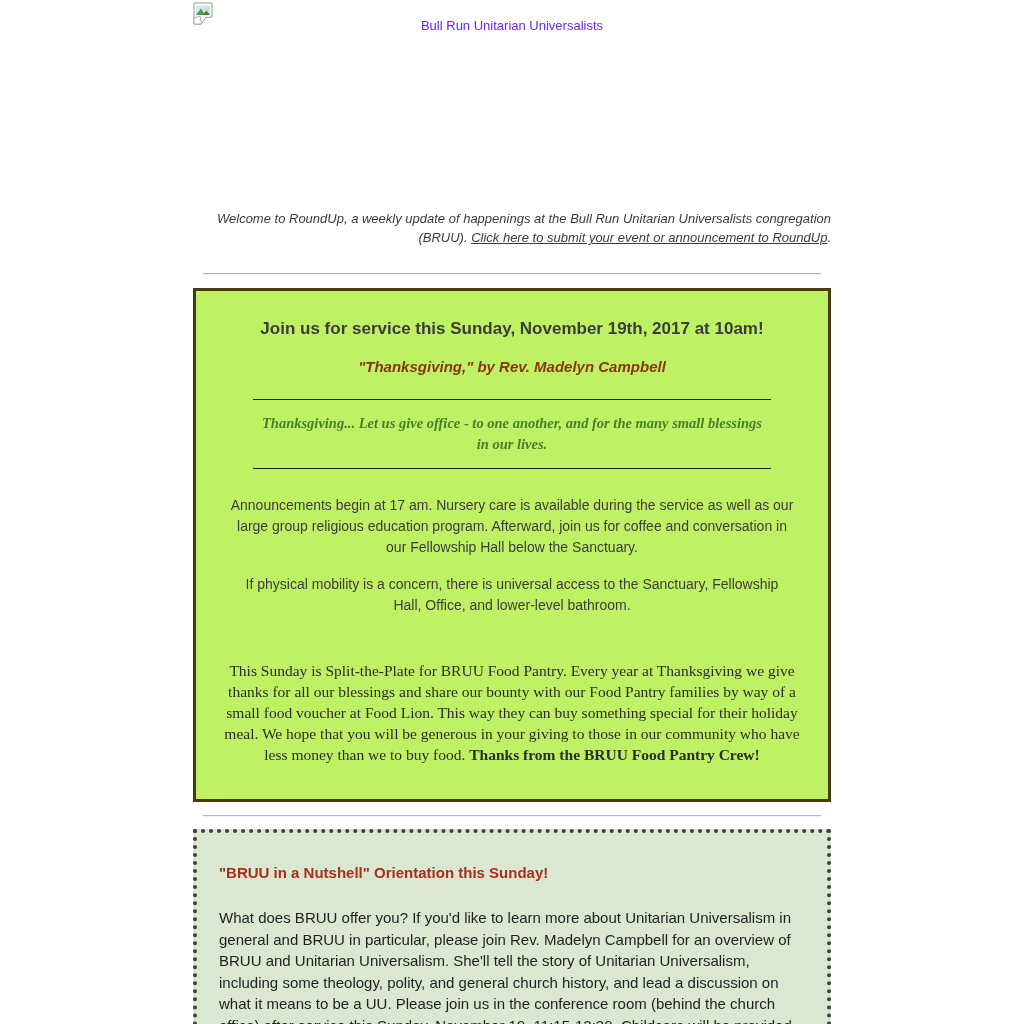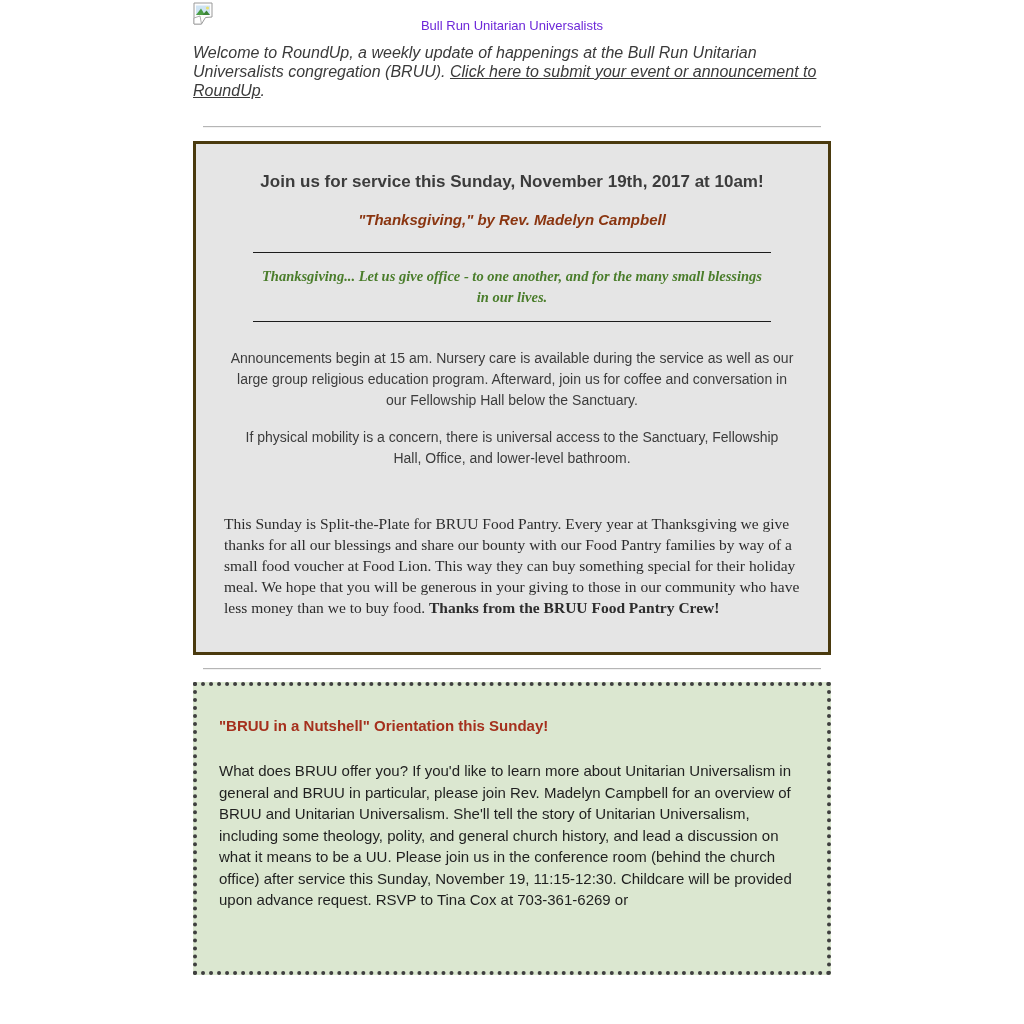--- a/index.html
+++ b/index.html
@@ -27,23 +27,24 @@
     top: 2px;
   }
   .header-title {
     text-align: center;
     font-size: 13px;
     color: #6d28d9;
     padding-top: 3px;
   }
   
   .intro {
-    text-align: left;
+    margin-top: 166px;
+    text-align: right;
     font-style: italic;
-    font-size: 16px;
+    font-size: 13px;
     line-height: 19px;
     color: #3b3b3b;
   }
   .intro a {
     color: #3b3b3b;
     text-decoration: underline;
   }
   
   hr.divider {
     border: 0;
@@ -53,21 +54,21 @@
   }
   hr.divider2 {
     border: 0;
     border-top: 1px solid #b5b5b5;
     border-bottom: 1px solid #f2f2f2;
     margin: 13px 10px 12px 10px;
   }
   
   .service-box {
     border: 3px solid #4a3a0e;
-    background: #e5e5e5;
+    background: #bef264;
     padding: 16px 28px 34px 28px;
     color: #3c3c3c;
   }
   .service-heading {
     margin: 12px 0 0 0;
     text-align: center;
     font-size: 17px;
     font-weight: bold;
     color: #3c3c3c;
   }
@@ -98,21 +99,21 @@
     text-align: center;
     font-size: 14px;
     line-height: 21px;
     color: #3c3c3c;
   }
   .service-para.second {
     margin-top: 16px;
   }
   .split-plate {
     margin: 44px 0 0 0;
-    text-align: left;
+    text-align: center;
     font-family: "Liberation Serif", serif;
     font-size: 15.5px;
     line-height: 21px;
     color: #2c2c2c;
   }
   .split-plate strong {
     font-weight: bold;
   }
   
   .nutshell-box {
@@ -155,21 +156,21 @@
   <div class="intro">
     <span>Welcome to RoundUp, a weekly update of happenings at the Bull Run Unitarian Universalists congregation (BRUU). </span><a href="#">Click here to submit your event or announcement to RoundUp</a><span>.</span>
   </div>
 
   <hr class="divider">
 
   <div class="service-box">
     <div class="service-heading">Join us for service this Sunday, November 19th, 2017 at 10am!</div>
     <div class="sermon-title">"Thanksgiving," by Rev. Madelyn Campbell</div>
     <div class="quote-block">Thanksgiving... Let us give office - to one another, and for the many small blessings in our lives.</div>
-    <div class="service-para">Announcements begin at 15 am. Nursery care is available during the service as well as our large group religious education program. Afterward, join us for coffee and conversation in our Fellowship Hall below the Sanctuary.</div>
+    <div class="service-para">Announcements begin at 17 am. Nursery care is available during the service as well as our large group religious education program. Afterward, join us for coffee and conversation in our Fellowship Hall below the Sanctuary.</div>
     <div class="service-para second">If physical mobility is a concern, there is universal access to the Sanctuary, Fellowship Hall, Office, and lower-level bathroom.</div>
     <div class="split-plate">
       <span>This Sunday is Split-the-Plate for BRUU Food Pantry. Every year at Thanksgiving we give thanks for all our blessings and share our bounty with our Food Pantry families by way of a small food voucher at Food Lion. This way they can buy something special for their holiday meal. We hope that you will be generous in your giving to those in our community who have less money than we to buy food. </span><strong>Thanks from the BRUU Food Pantry Crew!</strong>
     </div>
   </div>
 
   <hr class="divider2">
 
   <div class="nutshell-box">
     <div class="nutshell-heading">"BRUU in a Nutshell" Orientation this Sunday!</div>

